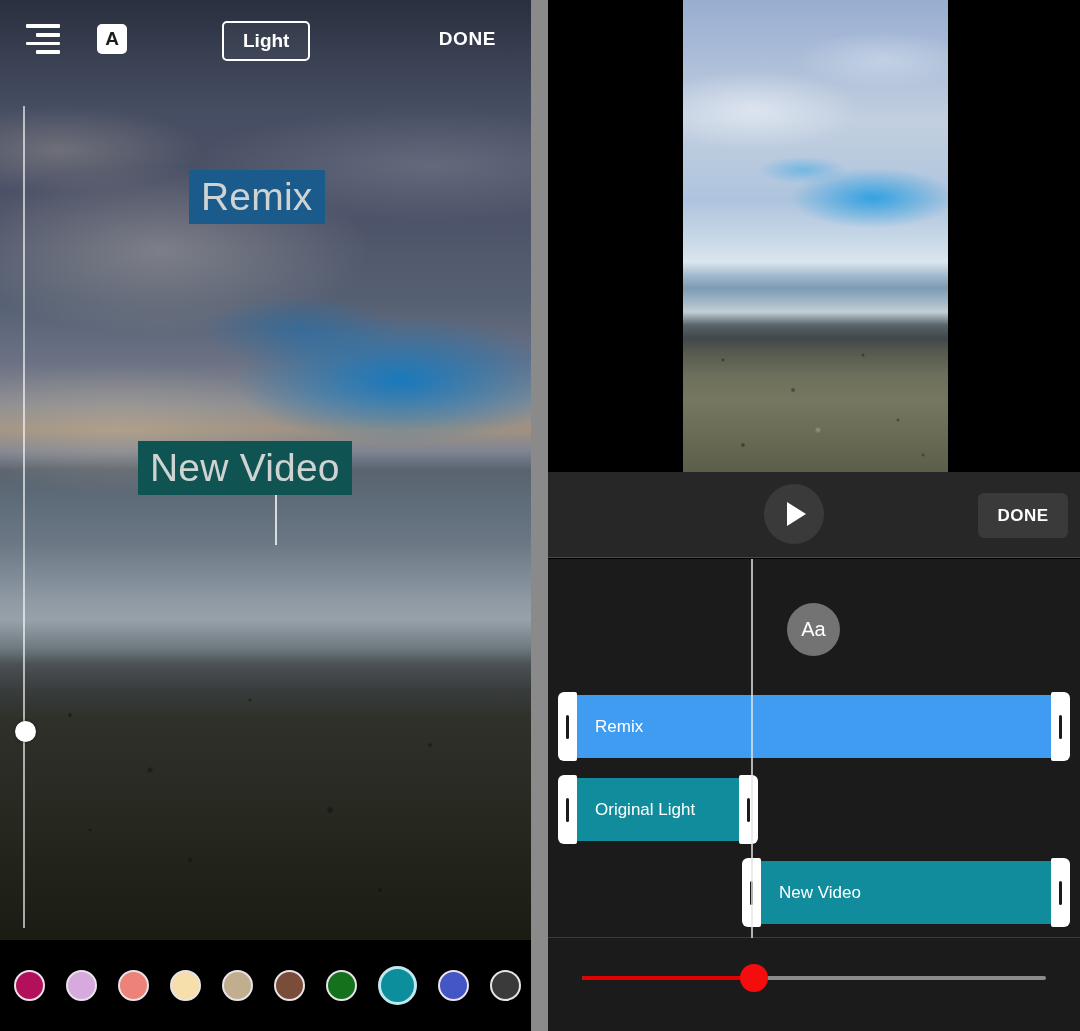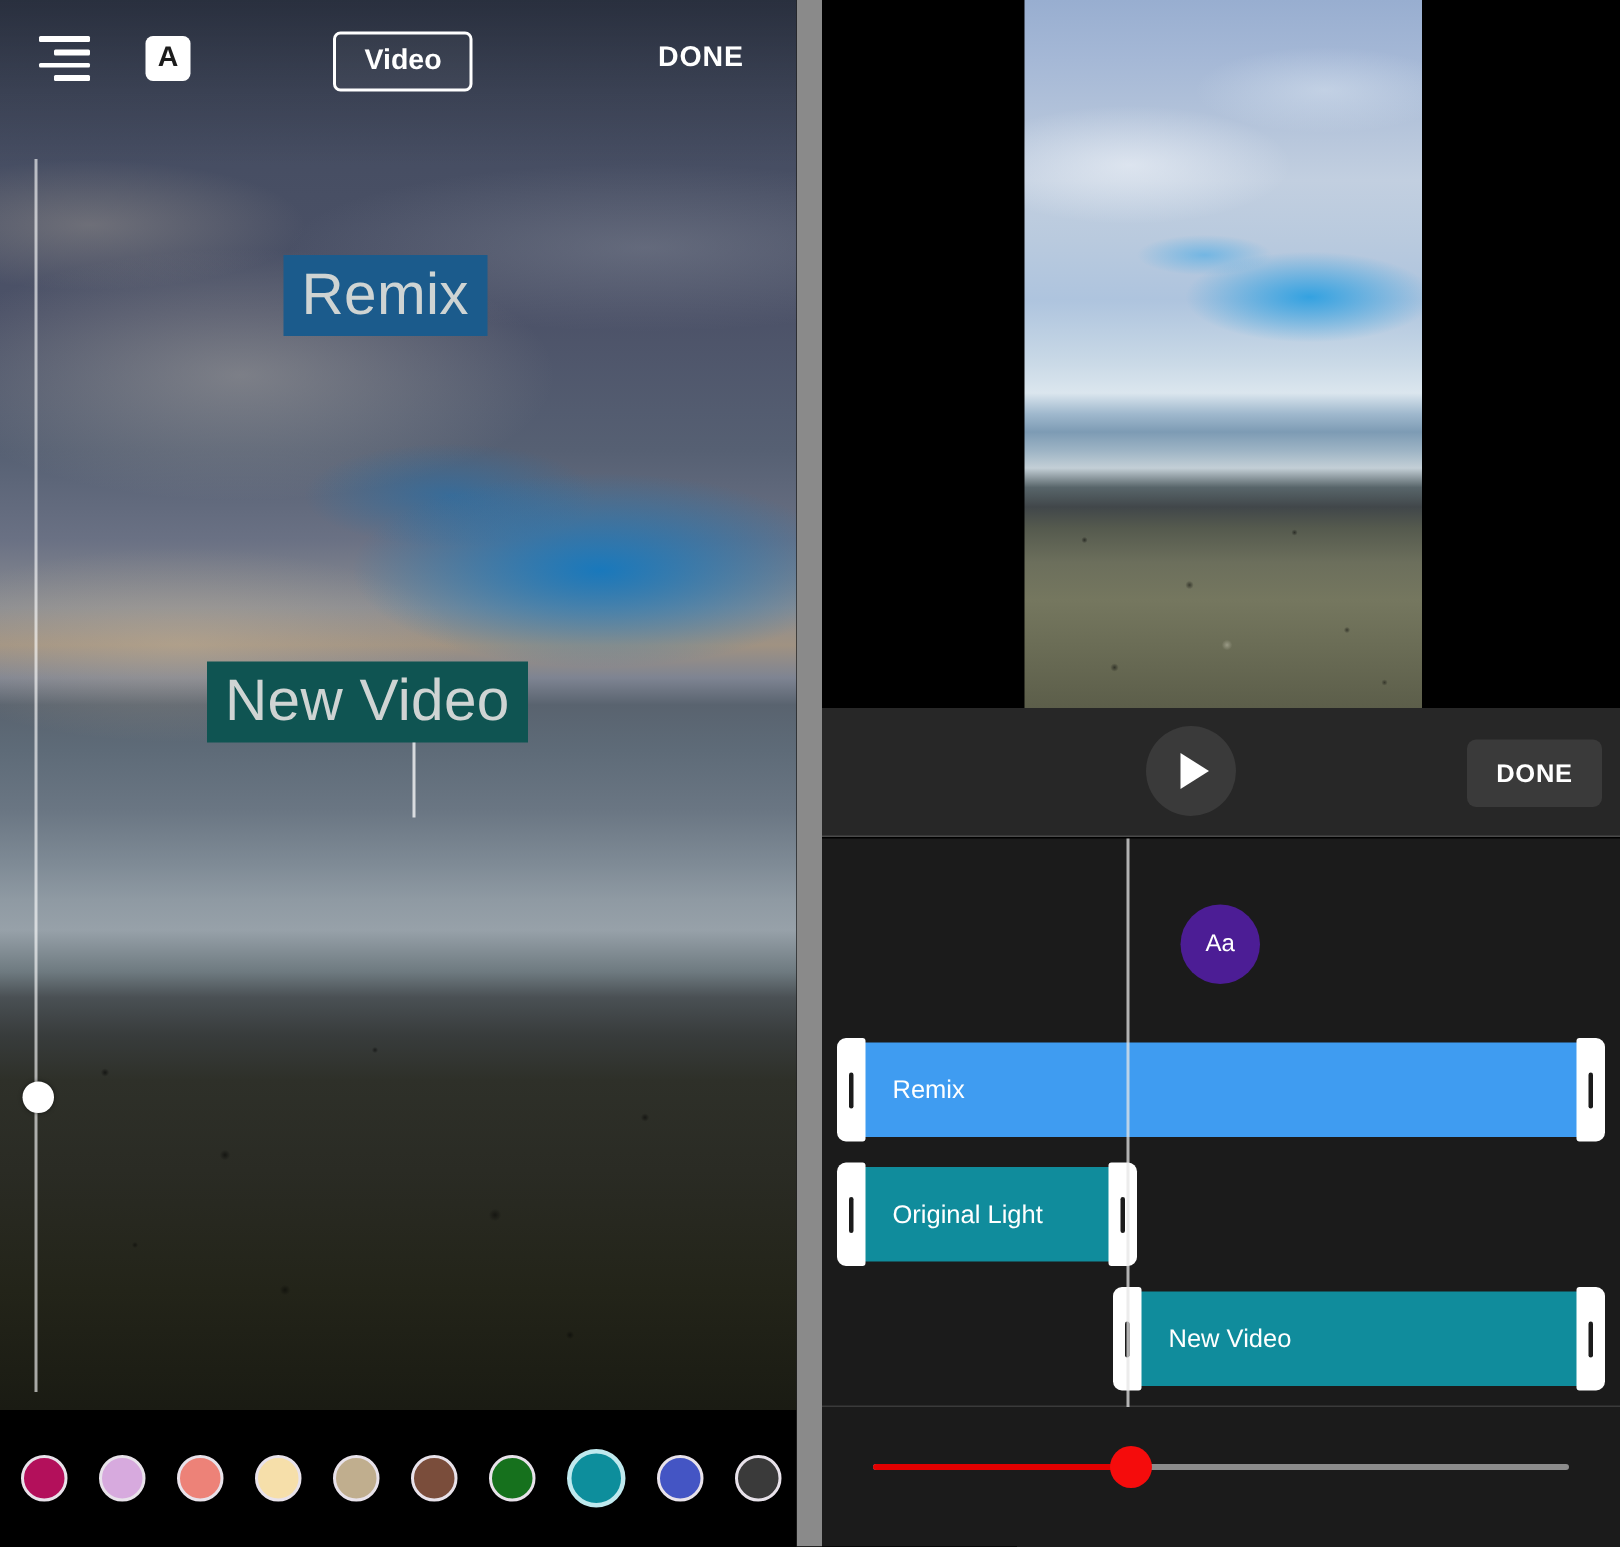--- a/index.html
+++ b/index.html
@@ -192,21 +192,21 @@
   #timeline{
     position:absolute; left:0; top:559px; width:532px; height:379px;
     background:#1b1b1b; border-bottom:1px solid #3a3a3a;
   }
   .playhead{
     position:absolute; left:203px; top:0; width:2px; height:379px;
     background:rgba(230,230,230,.75); z-index:8;
   }
   .aa-btn{
     position:absolute; left:239px; top:44px; width:53px; height:53px; border-radius:50%;
-    background:#4c1d95; color:#fff; font-size:16px;
+    background:#737373; color:#fff; font-size:20px;
     display:flex; align-items:center; justify-content:center; cursor:pointer; z-index:6;
   }
   .clip{
     position:absolute; height:63px; z-index:7; display:flex; align-items:center; cursor:pointer;
   }
   .clip .body{
     position:absolute; left:0; top:0; height:63px; width:100%; border-radius:3px;
   }
   .clip .label{
     position:absolute; left:28px; top:0; height:63px; display:flex; align-items:center;
@@ -255,21 +255,21 @@
     </div>
 
     <div id="left-toolbar">
       <div class="align-icon">
         <i></i>
         <i></i>
         <i></i>
         <i></i>
       </div>
       <div class="font-btn">A</div>
-      <div class="light-btn">Video</div>
+      <div class="light-btn">Light</div>
       <div class="done-left">DONE</div>
     </div>
 
     <div id="vert-slider">
       <div class="track"></div>
       <div class="thumb" id="vthumb" style="top: 614.72px;"></div>
     </div>
 
     <div class="canvas-text" id="ct-remix" style="background: rgb(27, 91, 140); color: rgb(207, 212, 211);">Remix</div>
     <div class="canvas-text" id="ct-newvideo" style="background: rgb(15, 84, 82); color: rgb(207, 212, 211);">New Video</div>

